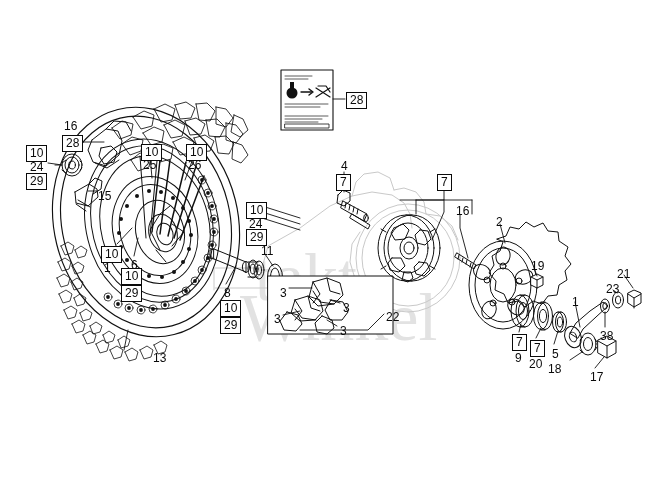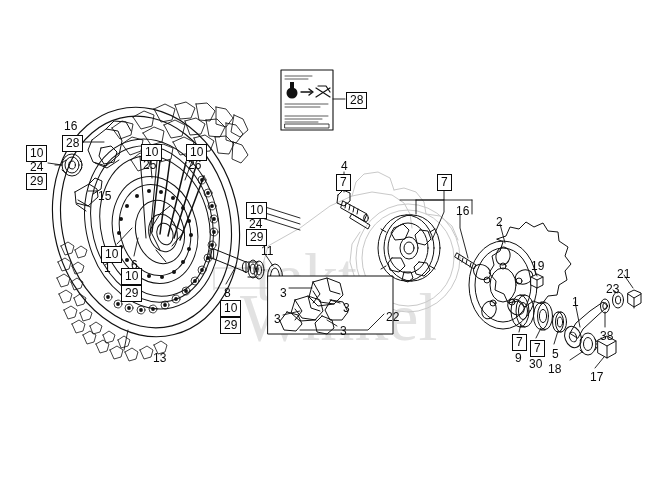--- a/index.html
+++ b/index.html
@@ -469,21 +469,21 @@
       <div class="lbl plain" style="left: 386px; top: 311px;">22</div>
       <div class="lbl plain" style="left: 341px; top: 160px;">4</div>
       <div class="lbl boxed" style="left: 336px; top: 174px;">7</div>
       <div class="lbl boxed" style="left: 437px; top: 174px;">7</div>
       <div class="lbl plain" style="left: 456px; top: 205px;">16</div>
       <div class="lbl plain" style="left: 496px; top: 216px;">2</div>
       <div class="lbl plain" style="left: 531px; top: 260px;">19</div>
       <div class="lbl boxed" style="left: 512px; top: 334px;">7</div>
       <div class="lbl plain" style="left: 515px; top: 352px;">9</div>
       <div class="lbl boxed" style="left: 530px; top: 340px;">7</div>
-      <div class="lbl plain" style="left: 529px; top: 358px;">30</div>
+      <div class="lbl plain" style="left: 529px; top: 358px;">20</div>
       <div class="lbl plain" style="left: 552px; top: 348px;">5</div>
       <div class="lbl plain" style="left: 572px; top: 296px;">1</div>
       <div class="lbl plain" style="left: 548px; top: 363px;">18</div>
       <div class="lbl plain" style="left: 590px; top: 371px;">17</div>
       <div class="lbl plain" style="left: 600px; top: 330px;">38</div>
       <div class="lbl plain" style="left: 606px; top: 283px;">23</div>
       <div class="lbl plain" style="left: 617px; top: 268px; text-align: center;">21</div>
     </div>
 
 </div>

